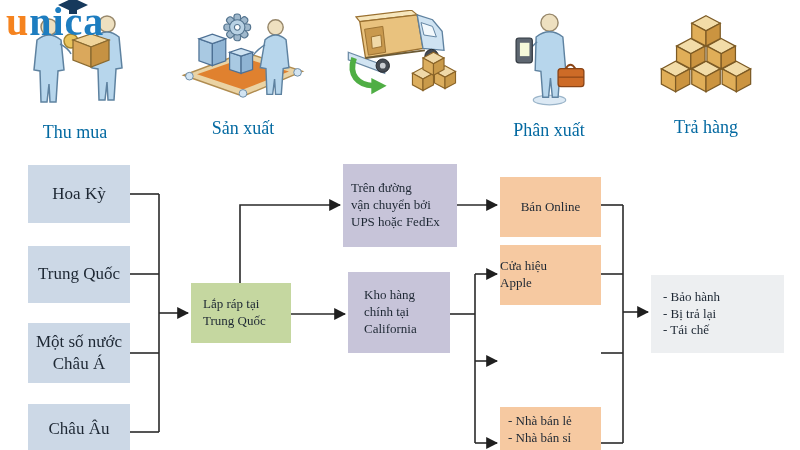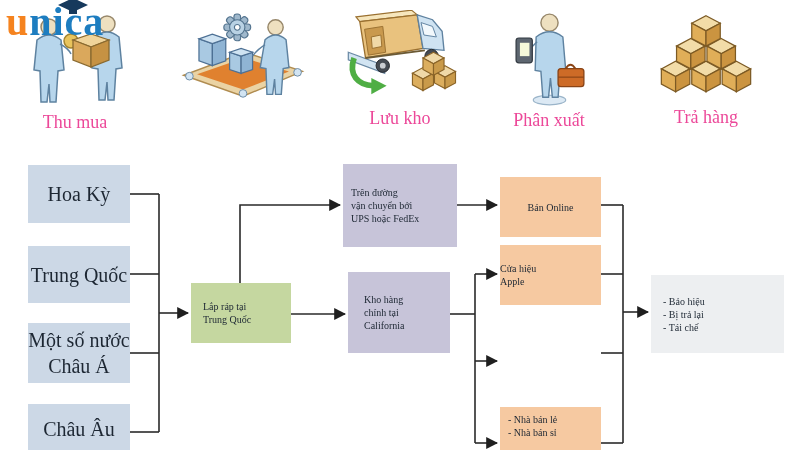--- a/index.html
+++ b/index.html
@@ -11,28 +11,28 @@
   
   .logo{position:absolute;left:6px;top:2px;z-index:5;font-family:Liberation Serif, serif;
         font-weight:bold;font-size:40px;line-height:1;letter-spacing:1px;}
   .logo .lu{color:var(--logo-orange,#f5831f);}
   .logo .ln{color:var(--logo-blue,#1d7dc0);}
   .logo .cap{position:absolute;left:52px;top:-5px;}
 
   
   .stage{position:absolute;top:10px;width:134px;height:128px;text-align:center;z-index:2;}
   .stage svg{display:block;margin:0 auto;}
-  .stage-label{font-size:18px;color:#ec4899;margin-top:2px;}
+  .stage-label{font-size:18px;color:#0369a1;margin-top:12px;}
   #stage-0{left:8px;}  #stage-1{left:176px;} #stage-2{left:333px;} #stage-3{left:482px;} #stage-4{left:639px;}
 
   
   .box{position:absolute;z-index:3;display:flex;align-items:center;justify-content:flex-start;
-       white-space:pre-line;font-size:10px;line-height:1.3;color:#1d2733;box-sizing:border-box;}
+       white-space:pre-line;font-size:13px;line-height:1.3;color:#1d2733;box-sizing:border-box;}
   .cc{justify-content:center;text-align:center;}
-  .src{background:var(--source-box,#ccd8e6);font-size:20px;}
+  .src{background:var(--source-box,#ccd8e6);font-size:17px;}
   .ch{background:var(--channel-box,#f6c9a1);}
   #src-0{left:28px;top:165px;width:102px;height:58px;}
   #src-1{left:28px;top:246px;width:102px;height:57px;}
   #src-2{left:28px;top:323px;width:102px;height:60px;}
   #src-3{left:28px;top:404px;width:102px;height:50px;}
   #assembly{left:191px;top:283px;width:100px;height:60px;background:var(--assembly-box,#c5d7a0);padding-left:12px;}
   #transit{left:343px;top:164px;width:114px;height:83px;background:var(--transit-box,#c7c4d9);padding-left:8px;}
   #warehouse{left:348px;top:272px;width:102px;height:81px;background:var(--transit-box,#c7c4d9);padding-left:16px;}
   #ch-0{left:500px;top:177px;width:101px;height:60px;}
   #ch-1{left:500px;top:245px;width:101px;height:60px;}
@@ -128,20 +128,21 @@
         <rect x="-3.5" y="-14" width="7" height="28" rx="3" transform="rotate(135)"></rect>
         <circle r="8" fill="#b9d2e4"></circle>
         <circle r="3" fill="#ffffff"></circle>
       </g>
       <g>
         <circle cx="104" cy="18" r="8" fill="#eee0c0" stroke="#97876a" stroke-width="1.5"></circle>
         <path d="M93,31 Q104,21 115,31 L118,60 L112,61 L110,88 L104,88 L103,72 L101,88 L95,88 L94,61 L88,60 Z" fill="#b7d6ec" stroke="#5e82a0" stroke-width="1.5"></path>
         <path d="M93,36 Q84,42 80,48" fill="none" stroke="#5e82a0" stroke-width="1.5"></path>
       </g>
     </svg>
+    <div class="stage-label">Sản xuất</div>
   </div>
 
   <div class="stage" id="stage-2">
     <svg width="134" height="96" viewBox="0 0 140 100">
       <g>
         <path d="M16,44 L54,58 L54,66 L16,52 Z" fill="#d2e4f2" stroke="#6b8aa5" stroke-width="1.3"></path>
         <path d="M24,7 L82,0 L88,5 L28,12 Z" fill="#f6e6bd" stroke="#9a7030" stroke-width="1.2"></path>
         <path d="M28,12 L88,5 L94,40 L34,50 Z" fill="#e9c27e" stroke="#9a7030" stroke-width="1.4"></path>
         <path d="M33,20 L52,17 L55,44 L37,47 Z" fill="#c9994e" stroke="#9a7030" stroke-width="1"></path>
         <path d="M40,28 L50,26 L51,38 L41,40 Z" fill="#f0d9a8" stroke="#9a7030" stroke-width="1"></path>
@@ -162,21 +163,20 @@
           <path d="M83,66 L94,72 L94,84 L83,78 Z" fill="#dcae5e"></path>
           <path d="M94,72 L105,66 L105,78 L94,84 Z" fill="#c99a4a"></path>
         <path d="M117,58 L128,64 L117,70 L106,64 Z" fill="#f0d9a8"></path>
           <path d="M106,64 L117,70 L117,82 L106,76 Z" fill="#dcae5e"></path>
           <path d="M117,70 L128,64 L128,76 L117,82 Z" fill="#c99a4a"></path>
         <path d="M105,44 L116,50 L105,56 L94,50 Z" fill="#f0d9a8"></path>
           <path d="M94,50 L105,56 L105,68 L94,62 Z" fill="#dcae5e"></path>
           <path d="M105,56 L116,50 L116,62 L105,68 Z" fill="#c99a4a"></path>
       </g>
     </svg>
-    <div class="stage-label">Lưu kho</div>
   </div>
 
   <div class="stage" id="stage-3">
     <svg width="105" height="98" viewBox="0 0 110 100">
       <ellipse cx="55" cy="93" rx="17" ry="5" fill="#dce9f4" stroke="#9ab4c9" stroke-width="1.2"></ellipse>
       <g>
         <circle cx="55" cy="12" r="9" fill="#eee0c0" stroke="#97876a" stroke-width="1.5"></circle>
         <path d="M41,27 Q55,16 69,27 L72,62 L66,63 L64,90 L58,90 L56,70 L54,90 L48,90 L46,63 L40,62 Z" fill="#b7d6ec" stroke="#5e82a0" stroke-width="1.5"></path>
         <path d="M42,32 L32,42" fill="none" stroke="#5e82a0" stroke-width="1.5"></path>
       </g>
@@ -233,17 +233,17 @@
   <div class="box ch cc" id="ch-0">Bán Online</div>
 
   <div class="box" id="warehouse">Kho hàng
 chính tại
 California</div>
   <div class="box ch" id="ch-1">Cửa hiệu
 Apple</div>
   <div class="box ch" id="ch-3">- Nhà bán lẻ
 - Nhà bán sỉ</div>
 
-  <div class="box" id="returns">- Bảo hiệu
+  <div class="box" id="returns">- Bảo hành
 - Bị trả lại
 - Tái chế</div>
 
 </div>
 
 </body></html>

